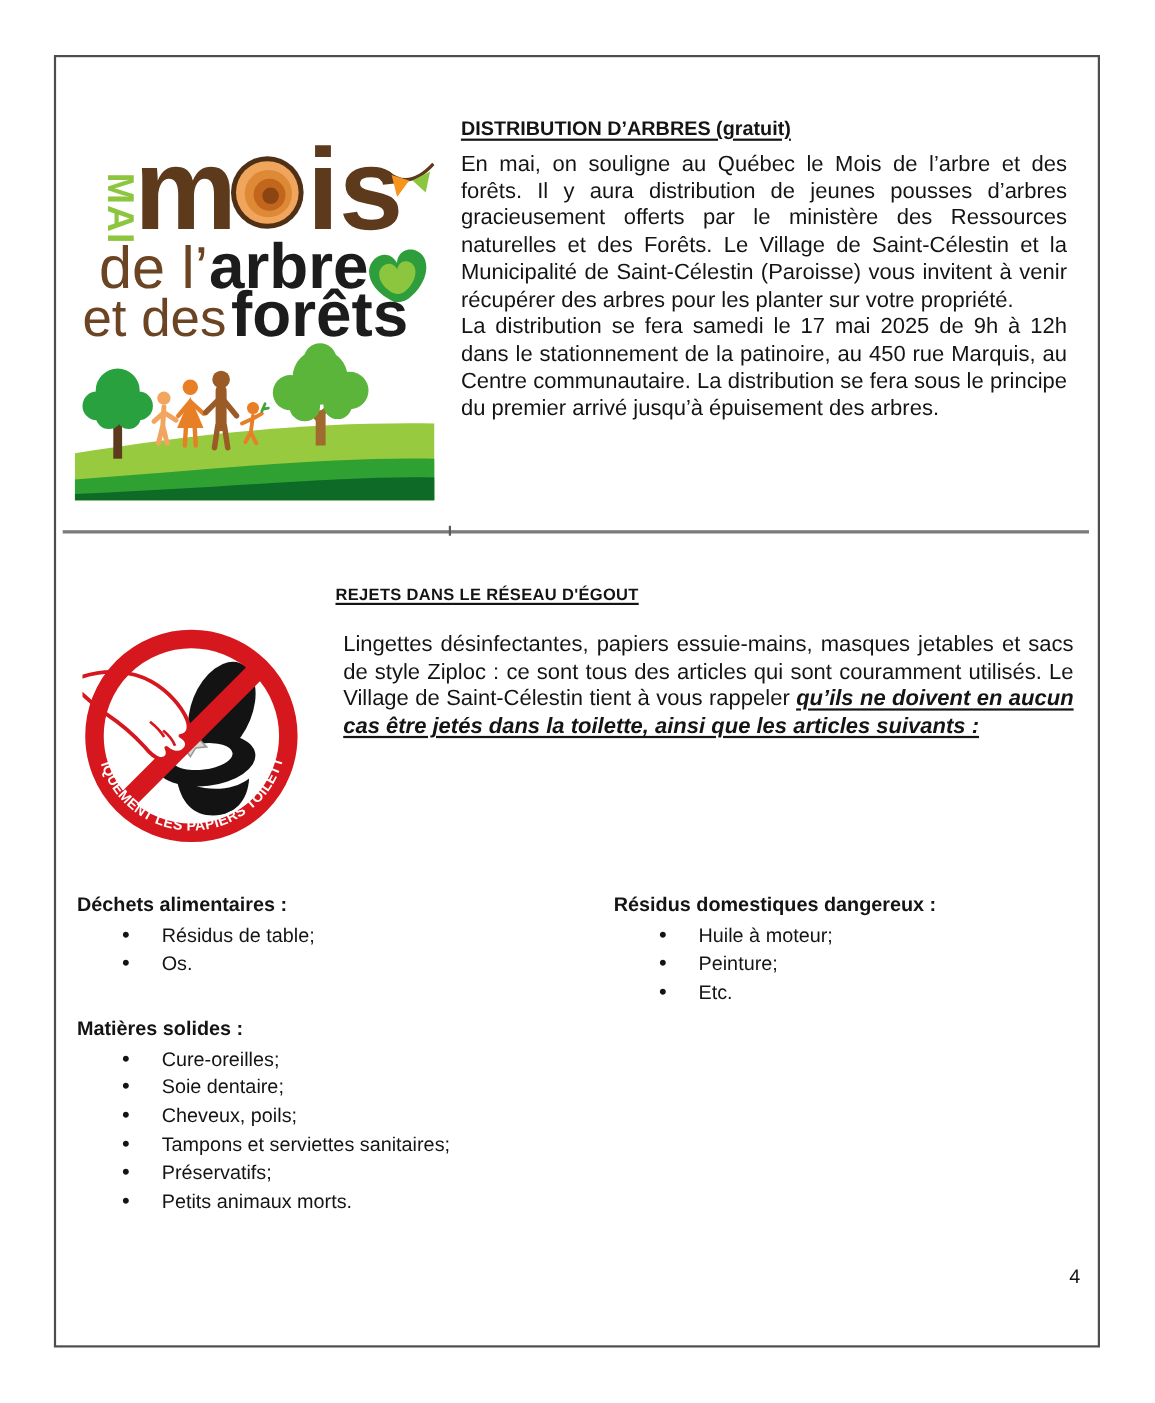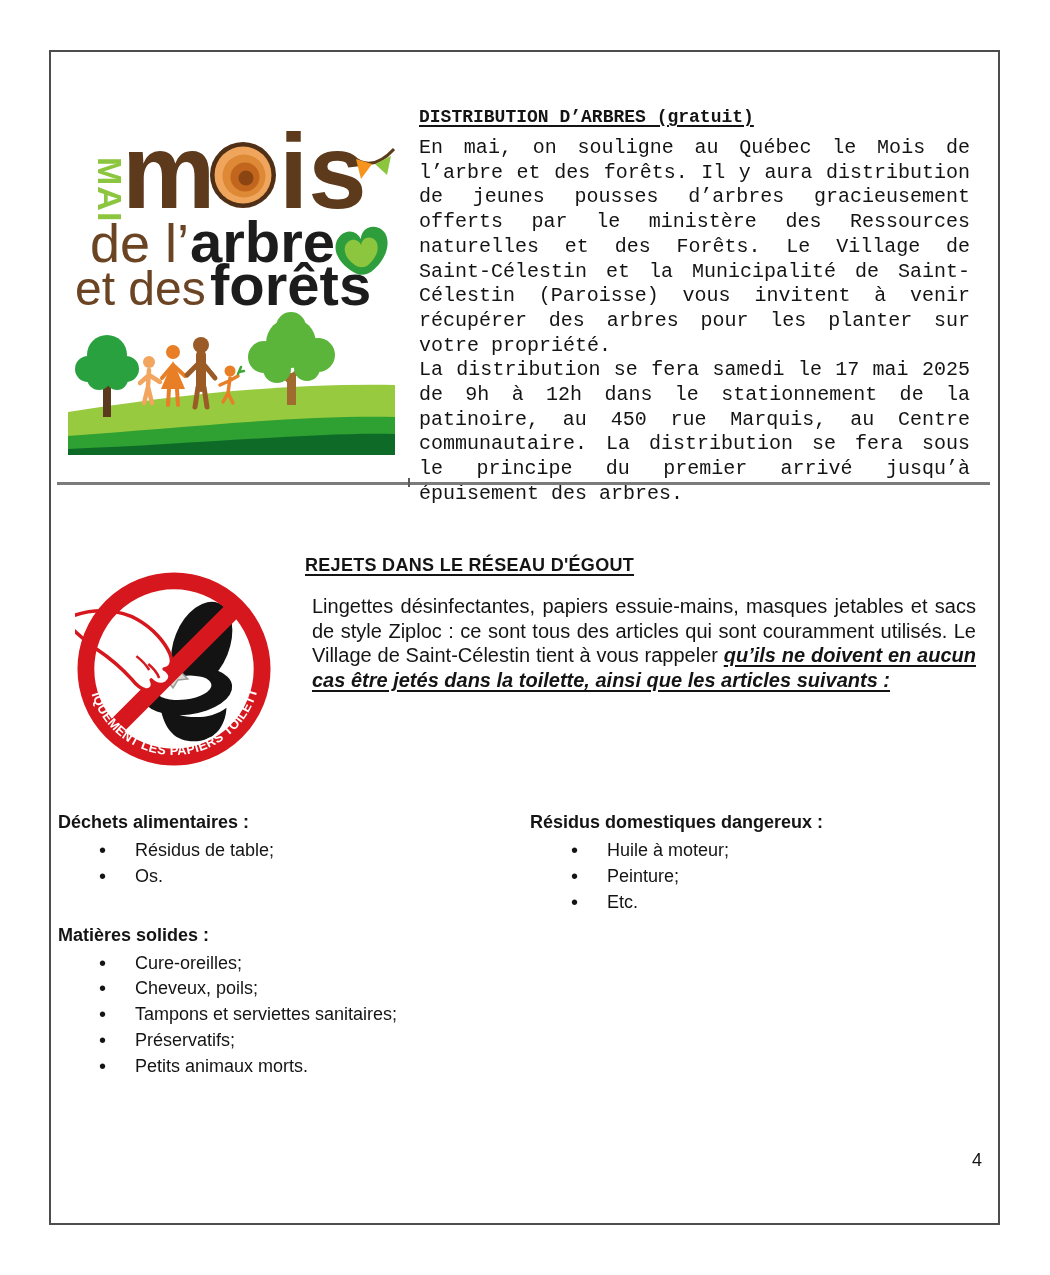--- a/index.html
+++ b/index.html
@@ -3,38 +3,38 @@
 <meta charset="utf-8">
 <style>
   html,body{margin:0;padding:0;}
   body{
     width:1050px;height:1275px;background:#ffffff;position:relative;
     font-family:"Liberation Sans",sans-serif;color:#141414;overflow:hidden;
   }
   .page-border{position:absolute;left:49px;top:50px;width:947px;height:1171px;border:2px solid #4d4d4d;}
   
   .tree-logo{position:absolute;left:68px;top:115px;width:327px;height:340px;}
-  .sec1{position:absolute;left:419px;top:107px;width:551px;font-family:Liberation Mono, monospace;}
+  .sec1{position:absolute;left:419px;top:107px;width:551px;}
   .doc-heading{font-size:18px;font-weight:bold;margin:0 0 9px 0;
     text-decoration:underline;text-decoration-thickness:2px;text-underline-offset:3px;}
   .para{font-size:20px;line-height:24.7px;text-align:justify;margin:0;}
   .para + .para{}
   
   .divider{position:absolute;left:57px;top:482px;width:933px;height:3px;background:#7b7b7b;}
   .divider-tick{position:absolute;left:408px;top:478px;width:2px;height:9px;background:#5a5a5a;}
   
-  .sec2-heading{position:absolute;left:305px;top:555px;font-size:18px;letter-spacing:.3px;text-align:right;}
+  .sec2-heading{position:absolute;left:305px;top:532px;font-size:15px;letter-spacing:.3px;text-align:right;}
   .sewer-logo{position:absolute;left:75px;top:567px;width:198px;height:208px;}
-  .sec2-body{position:absolute;left:312px;top:594px;width:664px;}
+  .sec2-body{position:absolute;left:312px;top:574px;width:664px;}
   .emph{font-weight:bold;font-style:italic;text-decoration:underline;
     text-decoration-thickness:2px;text-underline-offset:3px;}
   
   .col{position:absolute;font-size:18px;}
-  .col-left{left:58px;top:810px;width:480px;}
-  .col-right{left:530px;top:810px;width:425px;}
+  .col-left{left:70px;top:810px;width:480px;}
+  .col-right{left:558px;top:810px;width:425px;}
   .list-title{font-weight:bold;margin:0;line-height:25px;}
   .col ul{list-style:none;margin:3px 0 0 0;padding:0;}
   .col-right ul{}
   .col li{position:relative;padding-left:77px;line-height:25.8px;}
   .col li::before{content:"\2022";position:absolute;left:41px;top:0;font-size:20px;}
   .group2{margin-top:33px;}
   .page-number{position:absolute;left:972px;top:1150px;font-size:18px;}
   .logo-text{font-family:"Liberation Sans",sans-serif;}
 </style>
 </head>
@@ -165,20 +165,21 @@
 
 <div class="col col-left">
   <p class="list-title">Déchets alimentaires :</p>
   <ul>
     <li>Résidus de table;</li>
     <li>Os.</li>
   </ul>
   <p class="list-title group2">Matières solides :</p>
   <ul>
     <li>Cure-oreilles;</li>
+    <li>Soie dentaire;</li>
     <li>Cheveux, poils;</li>
     <li>Tampons et serviettes sanitaires;</li>
     <li>Préservatifs;</li>
     <li>Petits animaux morts.</li>
   </ul>
 </div>
 
 <div class="col col-right">
   <p class="list-title">Résidus domestiques dangereux :</p>
   <ul>

